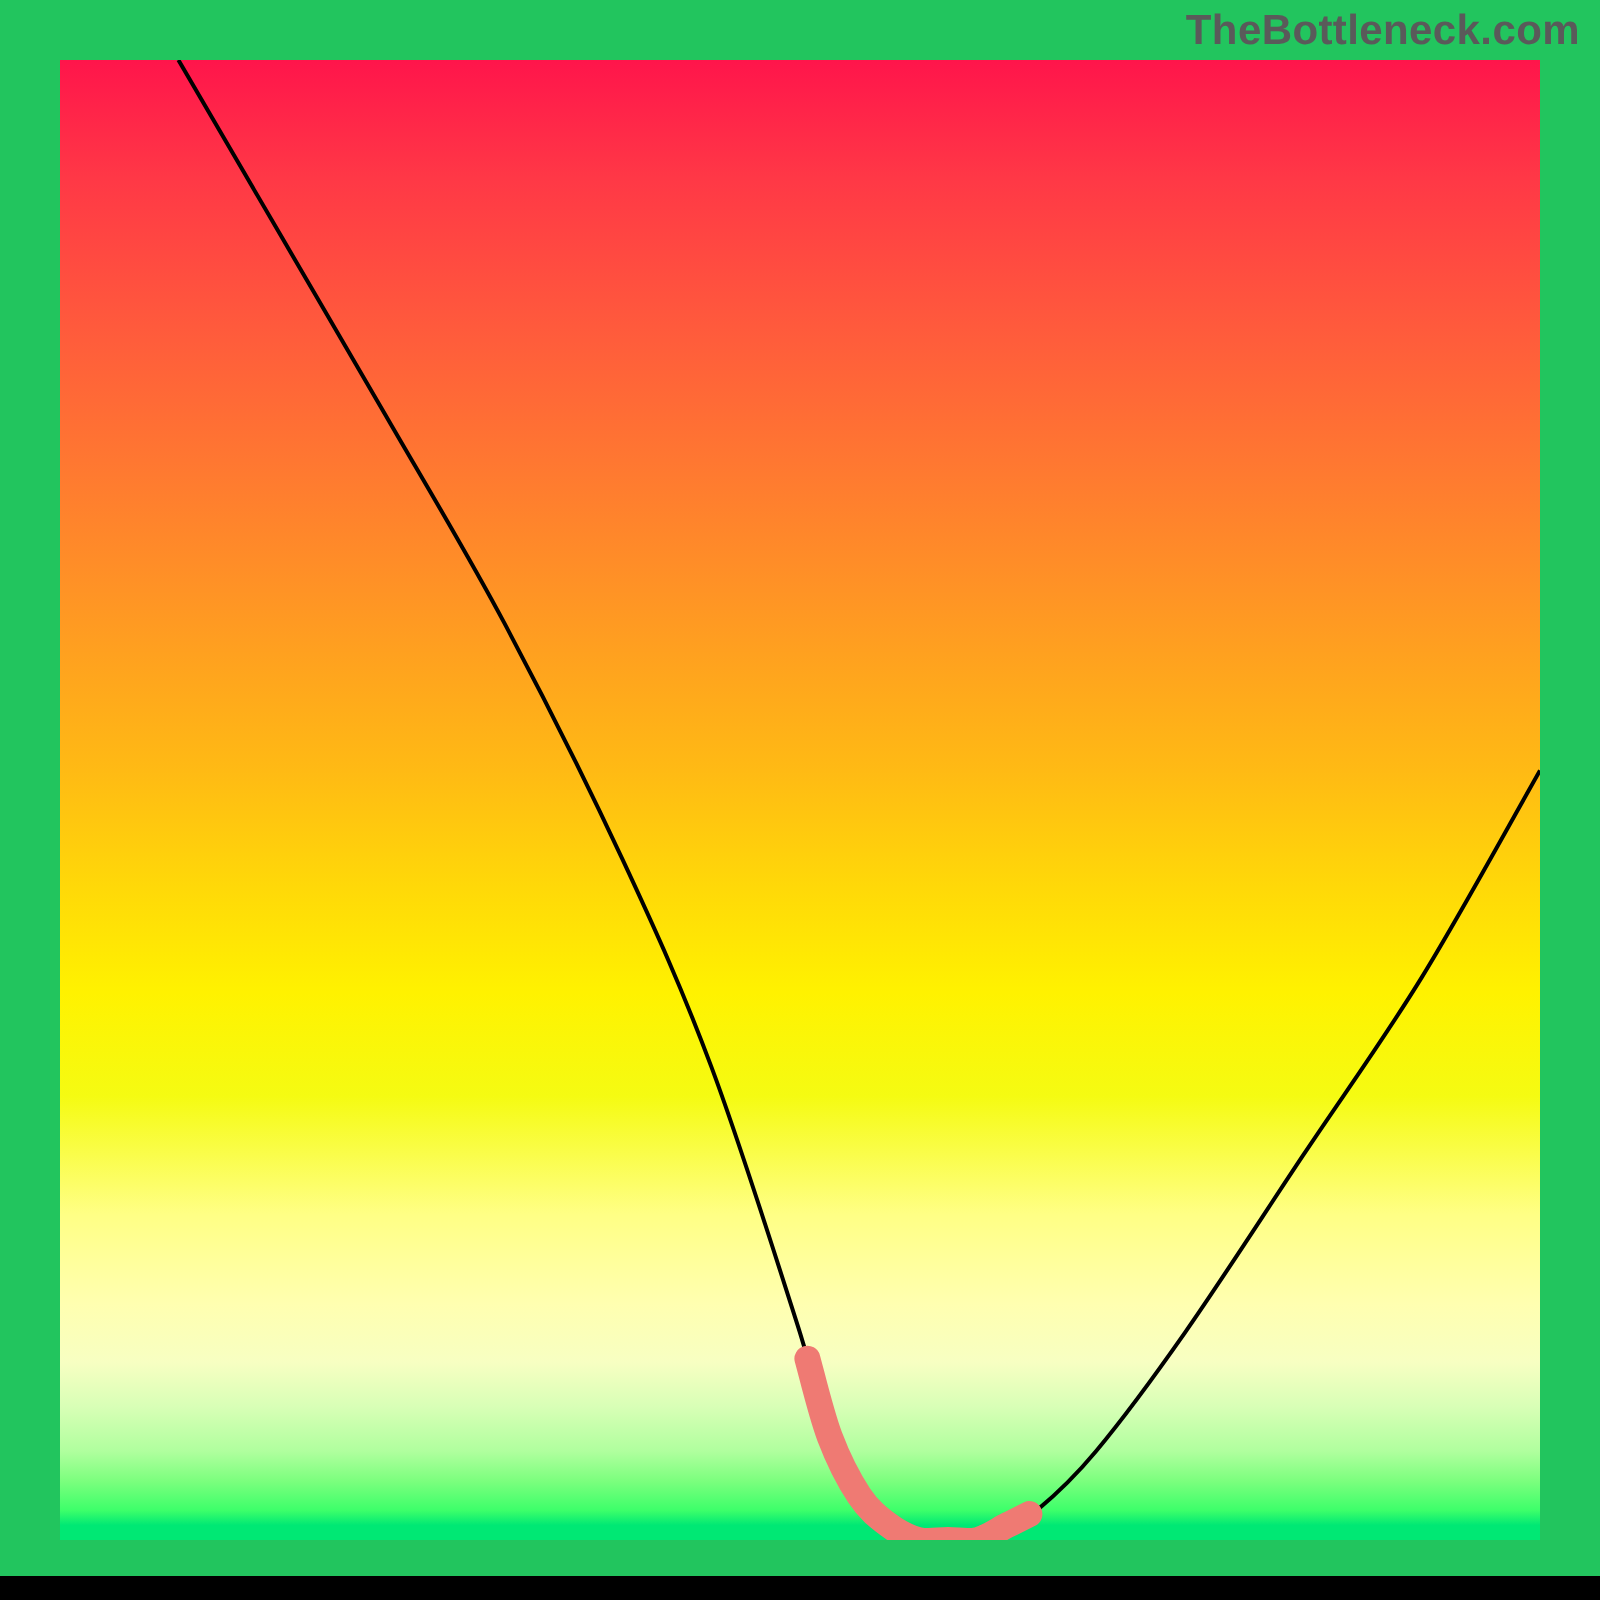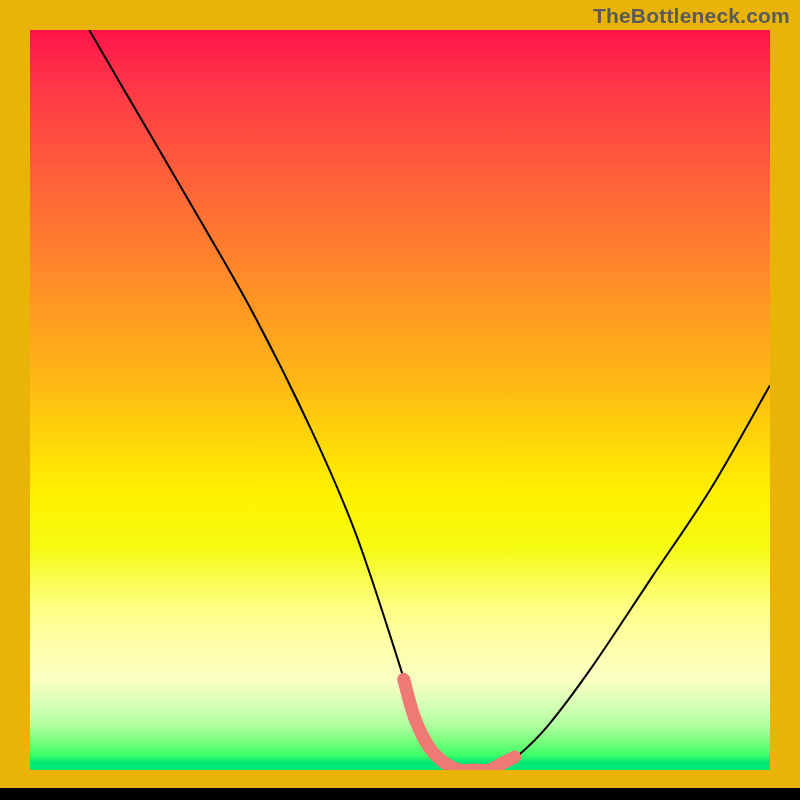--- a/index.html
+++ b/index.html
@@ -7,21 +7,21 @@
     padding: 0;
     width: 800px;
     height: 800px;
     background: #000;
     overflow: hidden;
   }
   .container {
     position: relative;
     width: 800px;
     height: 788px;
-    background: #eab308;
+    background: #22c55e;
   }
   .watermark {
     position: absolute;
     top: 4px;
     right: 10px;
     font-family: Arial, Helvetica, sans-serif;
     font-size: 21px;
     color: #5a5a5a;
     font-weight: 600;
     letter-spacing: 0.2px;

